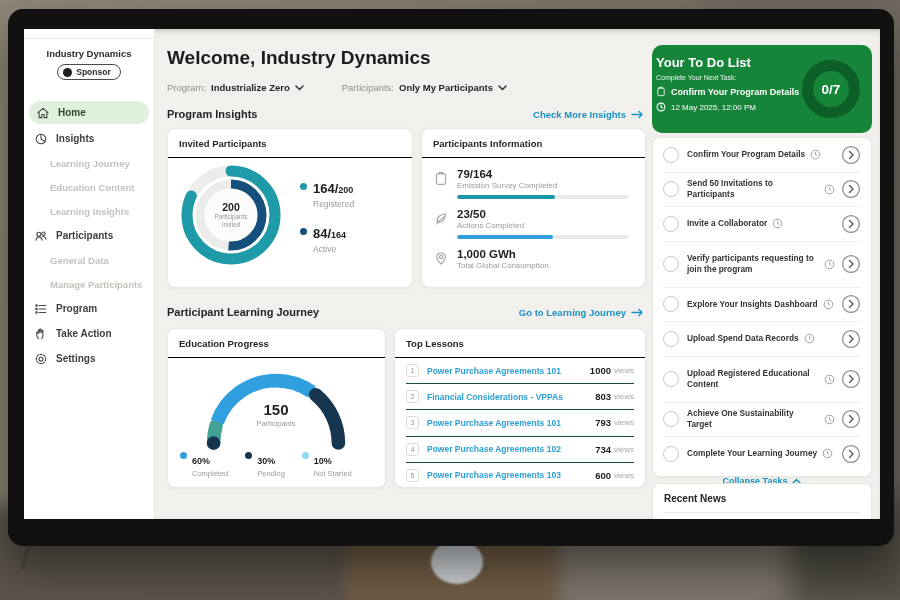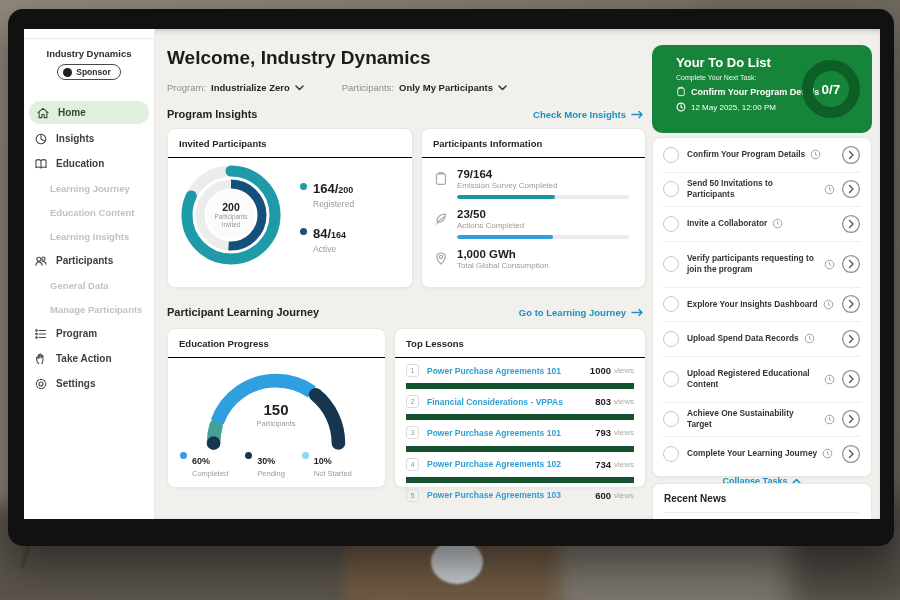--- a/index.html
+++ b/index.html
@@ -88,31 +88,31 @@
   .gauge-center .v{font-size:15px;font-weight:bold;color:#222;}
   .gauge-center .l{font-size:7.5px;color:#9b9a96;margin-top:1px;}
   .gauge-legend{position:absolute;left:12px;bottom:9px;display:flex;gap:17px;}
   .gl-item{display:flex;gap:5px;}
   .gl-dot{width:7px;height:7px;border-radius:50%;margin-top:2px;flex:0 0 auto;}
   .gl-val{font-size:9px;font-weight:bold;color:#1e1e1e;}
   .gl-lab{font-size:7.5px;color:#9b9a96;margin-top:1px;}
 
   
   .lesson-rows{padding:0 11px;}
-  .lesson-row{display:flex;align-items:center;height:25.2px;border-bottom:6px solid #14532d;}
+  .lesson-row{display:flex;align-items:center;height:25.2px;border-bottom:1px solid #14532d;}
   .lesson-row:last-child{border-bottom:none;}
   .rank{width:11px;height:11px;border:1px solid #dddcd7;border-radius:3px;font-size:6.5px;color:#8f8e8a;
     display:flex;align-items:center;justify-content:center;margin-right:8px;flex:0 0 auto;}
   .lesson-title{font-size:8.5px;font-weight:bold;color:#2e9fd4;cursor:pointer;flex:1;}
   .views-num{font-size:9.5px;font-weight:bold;color:#1e1e1e;}
   .views-suf{font-size:8px;color:#a8a7a2;margin-left:3px;}
 
   
   .todo-green{position:absolute;left:628px;top:16px;width:220px;height:88px;background:#168539;
-    border-radius:10px;color:#fff;padding:10px 24px;box-sizing:border-box;}
+    border-radius:10px;color:#fff;padding:10px 4px;box-sizing:border-box;}
   .tg-title{font-size:13px;font-weight:bold;}
   .tg-sub{font-size:7px;margin-top:4px;opacity:.92;}
   .tg-row{display:flex;align-items:center;gap:5px;margin-top:5px;}
   .tg-row svg{stroke:#fff;fill:none;stroke-width:1.2;stroke-linecap:round;stroke-linejoin:round;flex:0 0 auto;}
   .tg-task{font-size:9px;font-weight:bold;}
   .tg-due{font-size:8px;}
   .tg-ring{position:absolute;right:10px;top:13px;width:62px;height:62px;}
   .tg-ring-text{position:absolute;left:0;top:0;width:62px;height:62px;display:flex;align-items:center;
     justify-content:center;font-size:13.5px;font-weight:bold;color:#fff;}
 
@@ -160,26 +160,20 @@
                 <path d="M2.5 8.5 L9 3 L15.5 8.5 M4 7.3 V15 H7.5 V11 H10.5 V15 H14 V7.3"></path>
               </svg>
           <span>Home</span>
         </div>
         <div class="nav-item">
           <svg width="14" height="14" viewBox="0 0 18 18">
                 <circle cx="9" cy="9" r="6.2"></circle>
                 <path d="M9 2.8 V9 L13.8 11.8"></path>
               </svg>
           <span>Insights</span>
-        </div>
-        <div class="nav-item">
-          <svg width="14" height="14" viewBox="0 0 18 18">
-                <path d="M2.5 4.2 C5 2.9 7.5 3.3 9 4.6 C10.5 3.3 13 2.9 15.5 4.2 V13.6 C13 12.5 10.5 12.9 9 14.2 C7.5 12.9 5 12.5 2.5 13.6 Z M9 4.6 V14.2"></path>
-              </svg>
-          <span>Education</span>
         </div>
         <div class="nav-sub">
               <span>Learning Journey</span>
             </div>
         <div class="nav-sub">
               <span>Education Content</span>
             </div>
         <div class="nav-sub">
               <span>Learning Insights</span>
             </div>

